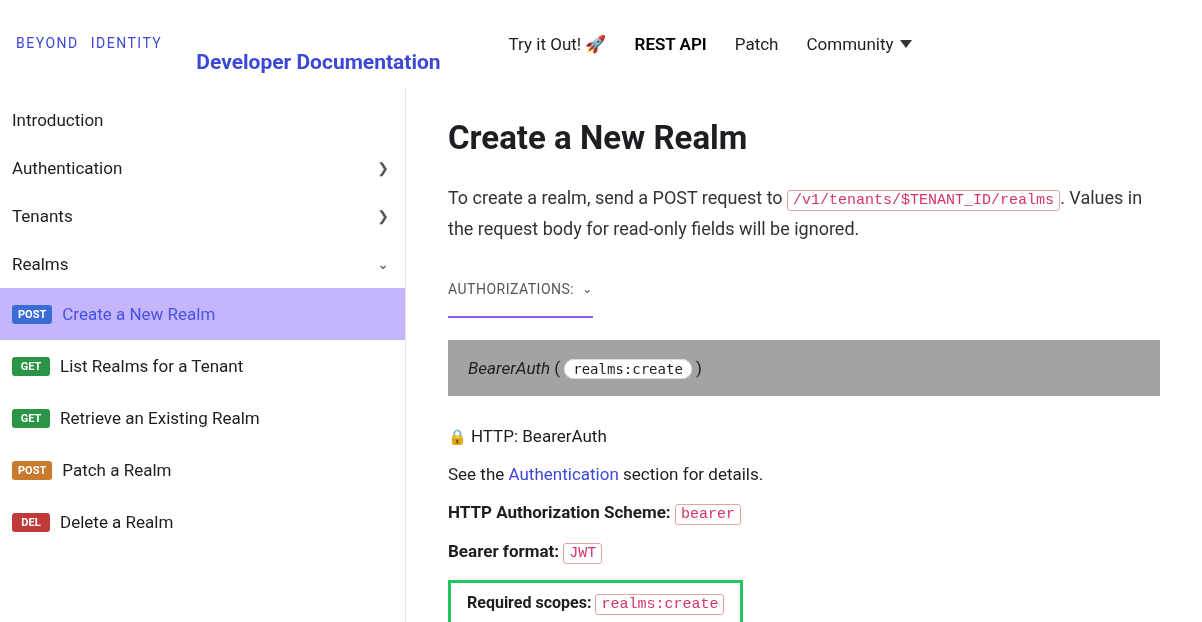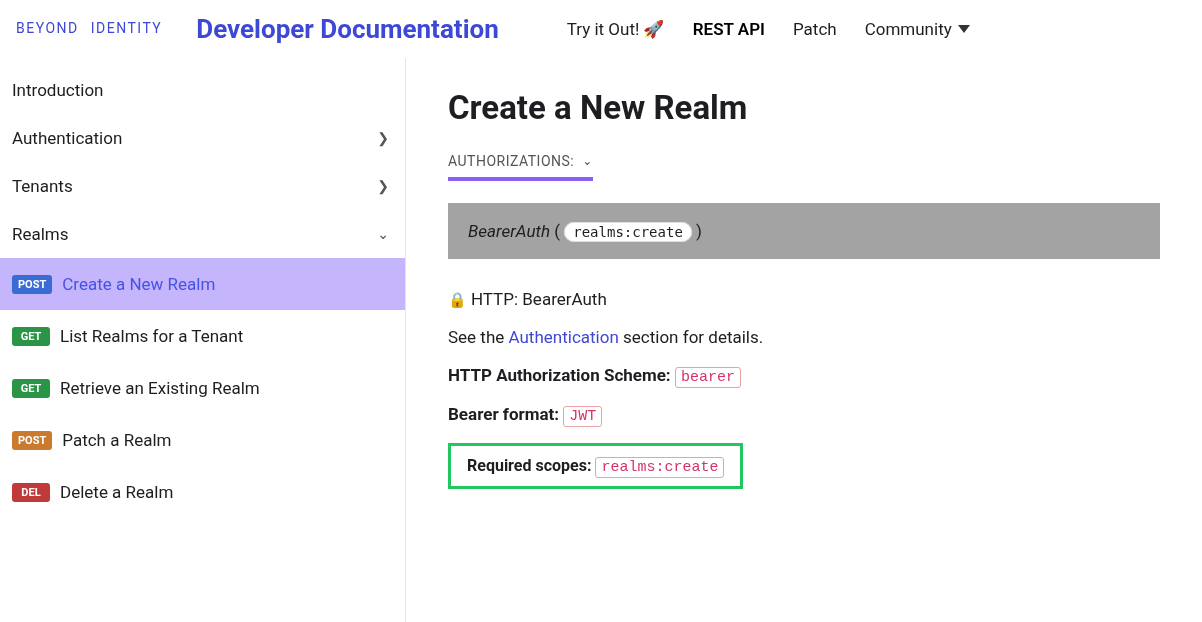--- a/index.html
+++ b/index.html
@@ -37,21 +37,22 @@
       color: #1c1e21;
       cursor: pointer;
     }
     .nav-link {
       color: #000000;
       font-weight: 600;
     }
     .doc-title {
       color: #3e48d6;
       font-weight: 700;
-      font-size: 26px;
+      font-size: 21px;
+      margin-top: 36px;
     }
     .community {
       display: flex;
       align-items: center;
       gap: 6px;
     }
     .main {
       display: flex;
       height: calc(100% - 58px);
     }
@@ -124,22 +125,22 @@
       padding: 1px 5px;
       border-radius: 3px;
     }
     .section-header {
       display: flex;
       align-items: center;
       gap: 8px;
       font-size: 14px;
       letter-spacing: 0.5px;
       color: #555;
-      border-bottom: 4px solid #8b5cf6;
-      padding-bottom: 8px;
+      border-bottom: 2px solid #8b5cf6;
+      padding-bottom: 19px;
       width: fit-content;
       margin-bottom: 22px;
       cursor: pointer;
     }
     .auth-box {
       background: #a3a3a3;
       padding: 18px 20px;
       font-size: 17px;
       margin-bottom: 30px;
     }
@@ -232,20 +233,23 @@
     </div>
     <div class="sidebar-sub">
       <span class="method-badge badge-del">DEL</span>
       <span class="sub-label">Delete a Realm</span>
     </div>
   </div>
 
   <div class="content">
     <h1>Create a New Realm</h1>
 
+    <p class="description">
+      <span>To create a realm, send a POST request to </span><code class="inline-code">/v1/tenants/$TENANT_ID/realms</code><span>. Values in the request body for read-only fields will be ignored.</span>
+    </p>
 
     <div class="section-header">
       <span>AUTHORIZATIONS:</span>
       <span style="font-size:12px">⌄</span>
     </div>
 
     <div class="auth-box">
       <span class="italic">BearerAuth</span>
       <span> ( </span><span class="pill">realms:create</span><span> )</span>
     </div>

